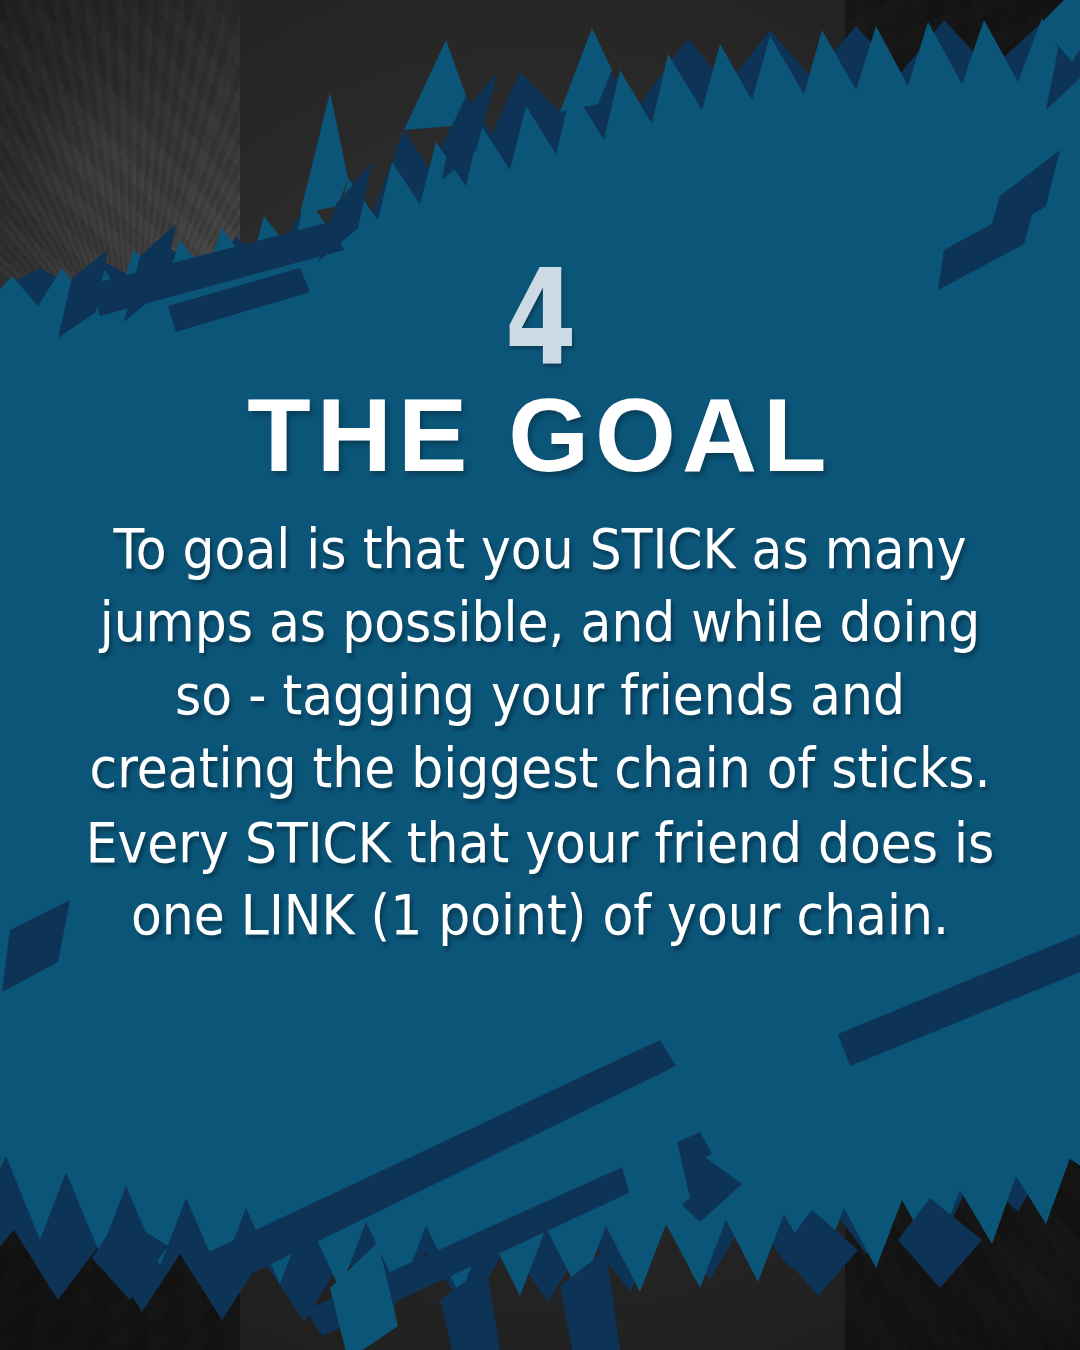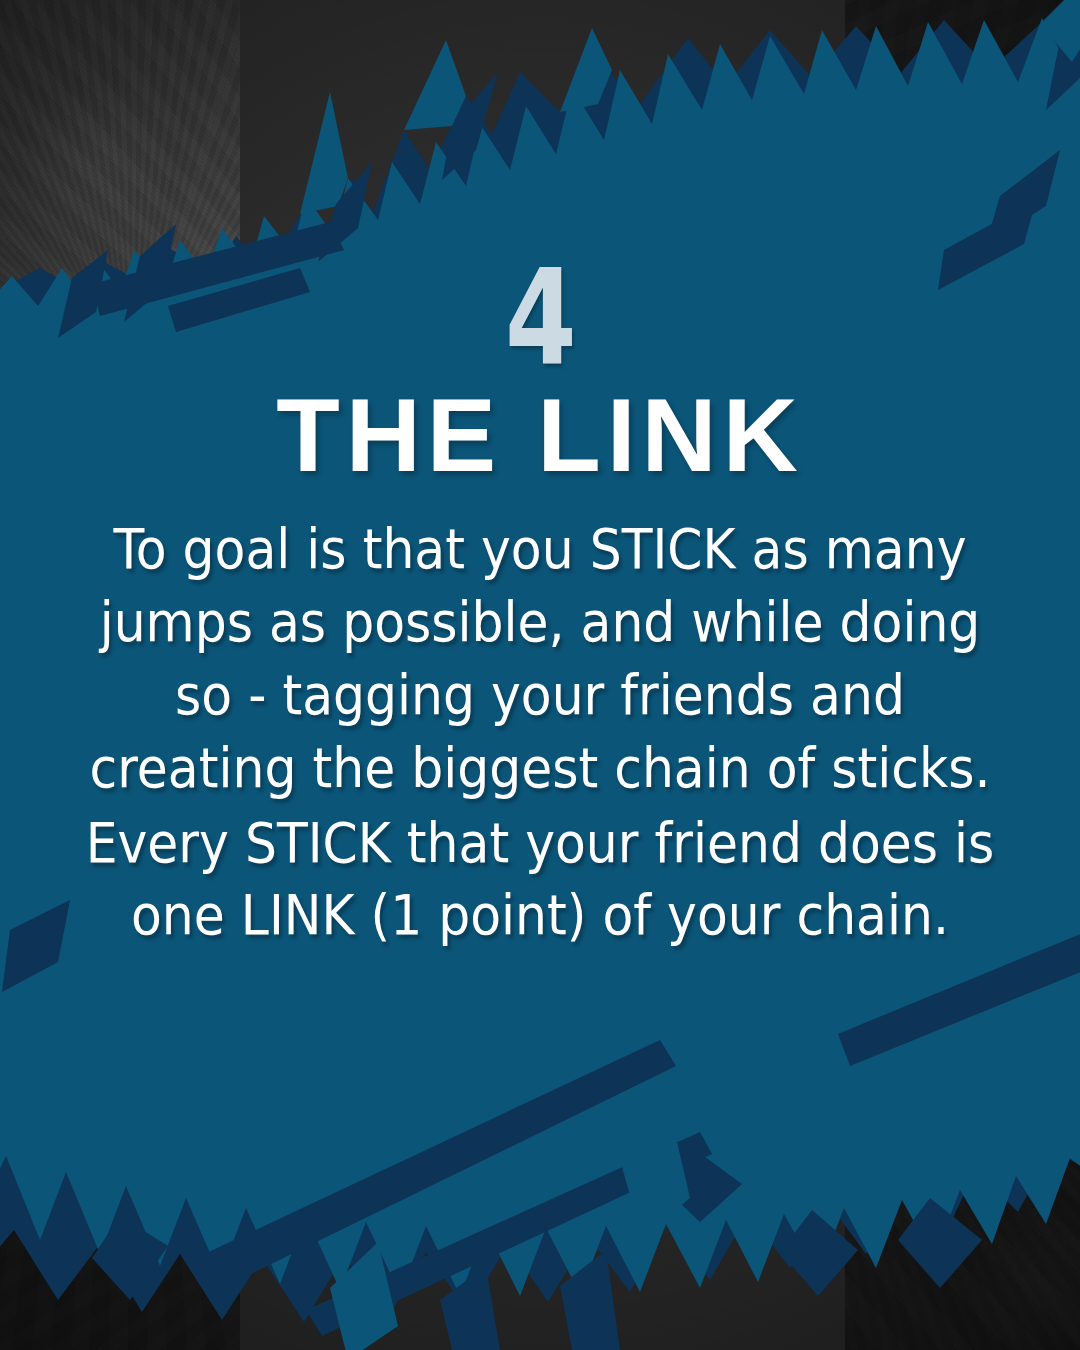--- a/index.html
+++ b/index.html
@@ -202,21 +202,21 @@
       <path fill="#0b5579" d="M 330,1288 L 378,1242 L 398,1326 L 348,1360 Z"></path>
       <path fill="#0d3356" d="M 440,1300 L 486,1266 L 500,1350 L 452,1350 Z"></path>
       <path fill="#0d3356" d="M 560,1286 L 606,1250 L 620,1350 L 572,1350 Z"></path>
       <path fill="#0d3356" d="M 120,1216 L 168,1246 L 130,1300 L 92,1258 Z"></path>
     </g>
   </svg>
 
   <div class="content">
     <div class="step-number">4</div>
 
-    <div class="headline">THE LINK</div>
+    <div class="headline">THE GOAL</div>
 
     <div class="body-copy">
       <p>To goal is that you STICK as many jumps as possible, and while doing so - tagging your friends and creating the biggest chain of sticks.</p>
       <p>Every STICK that your friend does is one LINK (1 point) of your chain.</p>
     </div>
   </div>
 
 </div>
 
 </body></html>

